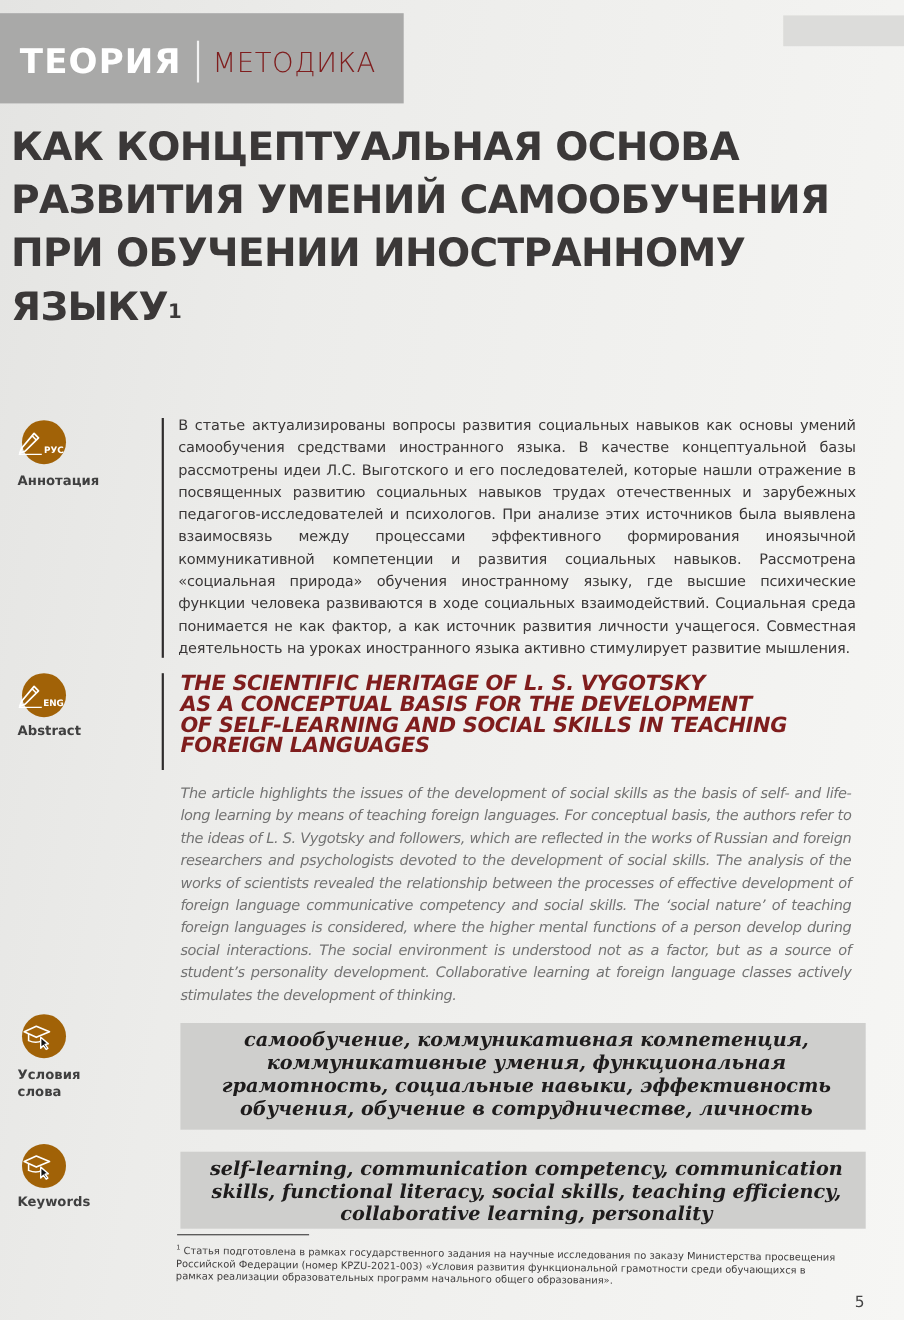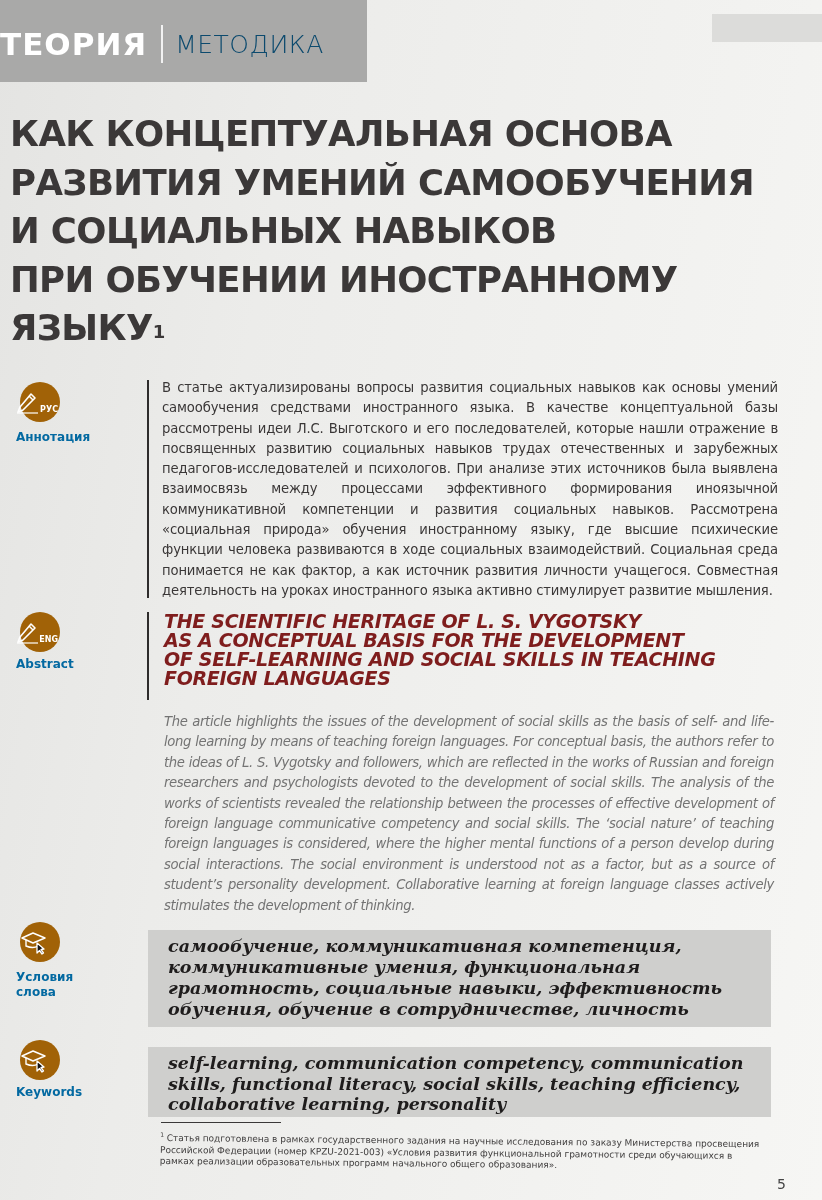--- a/index.html
+++ b/index.html
@@ -4,51 +4,51 @@
 <style>
   * { margin: 0; padding: 0; box-sizing: border-box; }
   html, body { width: 822px; height: 1200px; overflow: hidden; }
   body {
     background: linear-gradient(100deg, #e4e4e2 0%, #ececea 30%, #f1f1ef 65%, #f6f6f4 100%);
     font-family: "Liberation Sans", sans-serif;
     color: #2b2929;
     position: relative;
   }
   .header-band {
-    position: absolute; left: 0; top: 0; width: 367px; height: 82px;
+    position: absolute; left: 0; top: 12px; width: 367px; height: 82px;
     background: #a9a9a8;
-    display: flex; align-items: center; padding-top: 6px;
+    display: flex; align-items: center; padding-left: 18px; padding-top: 6px;
   }
   .header-band .section {
     color: #fff; font-weight: bold; font-size: 31px; letter-spacing: 1px;
     font-family: "DejaVu Sans", sans-serif;
   }
   .header-band .sep {
     width: 2px; height: 38px; background: #f2f2f2; margin: 0 12px 0 14px;
   }
   .header-band .sub {
-    color: #0c4a6e; font-size: 25px; letter-spacing: 0.5px;
+    color: #7f1d1d; font-size: 25px; letter-spacing: 0.5px;
     font-family: "DejaVu Sans", sans-serif; font-weight: 300; text-align: right;
   }
   .top-right-tab {
     position: absolute; left: 712px; top: 14px; width: 110px; height: 28px;
     background: #dcdcda;
   }
   .title {
     position: absolute; left: 10px; top: 110px; width: 800px;
     font-family: "DejaVu Sans", sans-serif; font-weight: bold;
     font-size: 35.5px; line-height: 48.5px; color: #3b3838;
     letter-spacing: -0.6px; text-transform: uppercase;
   }
   .title sup { font-size: 18px; vertical-align: top; position: relative; top: 4px; }
 
   .side-label {
     position: absolute; left: 16px; width: 120px;
     font-family: "DejaVu Sans", sans-serif; font-weight: bold;
-    font-size: 12px; color: #0369a1; line-height: 15px;
+    font-size: 12px; color: #404040; line-height: 15px;
   }
   .side-icon {
     position: absolute; left: 20px; width: 40px; height: 40px; border-radius: 50%;
     background: #a16207; display: flex; align-items: center; justify-content: flex-start;
   }
   .side-icon .lang {
     position: absolute; right: 2px; bottom: 8px; color: #fff;
     font-size: 8px; font-weight: bold; font-family: "DejaVu Sans", sans-serif;
   }
   .vbar {
@@ -66,23 +66,23 @@
     font-size: 19px; line-height: 19px; color: #7f1d1d; text-transform: uppercase;
     letter-spacing: -0.3px;
   }
   .en-abstract {
     position: absolute; left: 164px; top: 712px; width: 610px;
     font-family: "DejaVu Sans", sans-serif; font-style: italic;
     font-size: 13.2px; line-height: 20.4px; color: #737373;
     text-align: justify; letter-spacing: -0.35px;
   }
   .kw-box {
-    position: absolute; left: 148px; background: #cfcfcd;
+    position: absolute; left: 164px; background: #cfcfcd;
     font-family: "DejaVu Serif", serif; font-style: italic; font-weight: bold;
-    color: #1e1c1c; padding: 6px 14px 6px 20px;
+    color: #1e1c1c; padding: 6px 14px 6px 20px; text-align: center;
   }
   .kw-ru { top: 930px; width: 623px; height: 97px; font-size: 17.5px; line-height: 21px; }
   .kw-en { top: 1047px; width: 623px; height: 70px; font-size: 17.5px; line-height: 20.5px; padding-top: 6px; }
   .fn-rule {
     position: absolute; left: 161px; top: 1122px; width: 120px; height: 1px; background: #3a3838;
   }
   .footnote {
     position: absolute; left: 160px; top: 1132px; width: 600px;
     font-family: "DejaVu Sans", sans-serif; font-size: 9px; line-height: 11.5px; color: #3e3c3c;
     transform: rotate(0.6deg);
@@ -99,21 +99,20 @@
 <div class="header-band">
   <span class="section">ТЕОРИЯ</span>
   <span class="sep"></span>
   <span class="sub">МЕТОДИКА</span>
 </div>
 <div class="top-right-tab"></div>
 
 <h1 class="title">
   <div>КАК КОНЦЕПТУАЛЬНАЯ ОСНОВА</div>
   <div>РАЗВИТИЯ УМЕНИЙ САМООБУЧЕНИЯ</div>
-  <div>И СОЦИАЛЬНЫХ НАВЫКОВ</div>
   <div><span>ПРИ ОБУЧЕНИИ ИНОСТРАННОМУ ЯЗЫКУ</span><sup>1</sup></div>
 </h1>
 
 <div class="side-icon" style="top:382px;">
   <svg width="26" height="26" viewBox="0 0 26 26" style="margin-left:-6px;margin-top:-2px">
     <path d="M6 19 L4 24 L9 22 L21 10 L17 6 Z" fill="none" stroke="#fff" stroke-width="1.6" stroke-linejoin="round"></path>
     <path d="M15 8 L19 12" stroke="#fff" stroke-width="1.4"></path>
     <path d="M3 25 L24 25" stroke="#fff" stroke-width="1.2"></path>
   </svg>
   <span class="lang">РУС</span>

